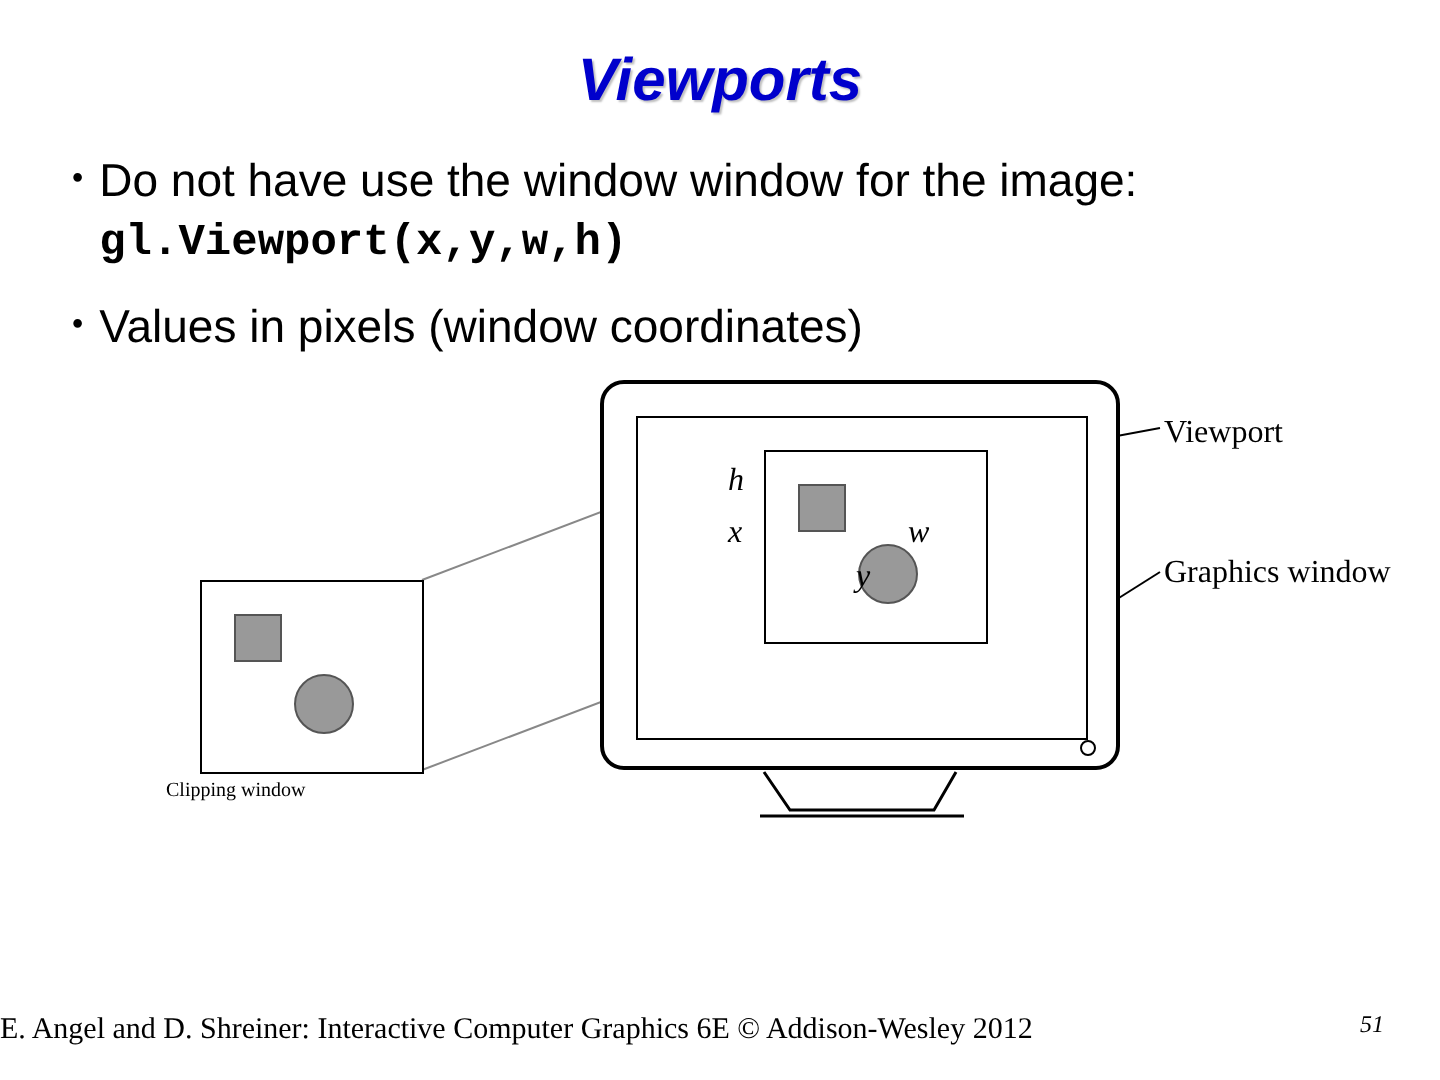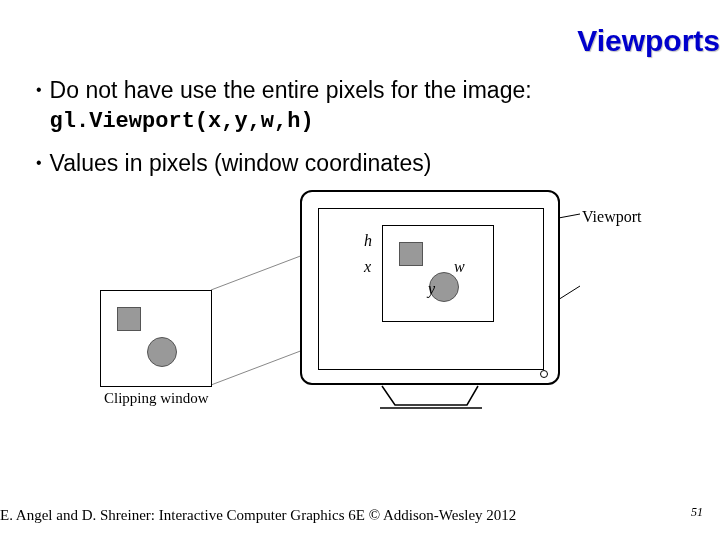--- a/index.html
+++ b/index.html
@@ -6,27 +6,28 @@
     margin: 0;
     padding: 0;
     width: 720px;
     height: 540px;
     font-family: Arial, Helvetica, sans-serif;
     background: #fff;
     position: relative;
     overflow: hidden;
   }
   .title {
-    text-align: right;
+    text-align: center;
     font-size: 30px;
     font-weight: bold;
     color: #0000cc;
     padding-top: 24px;
     padding-bottom: 18px;
     text-shadow: 1px 1px 1px rgba(0,0,0,0.25);
+    font-style: italic;
   }
   .bullets {
     padding: 0 28px 0 36px;
   }
   .bullet {
     display: flex;
     align-items: flex-start;
     font-size: 23px;
     color: #000;
     line-height: 1.28;
@@ -74,24 +75,24 @@
     left: 46px;
     top: 46px;
     width: 28px;
     height: 28px;
     background: #999;
     border: 1px solid #555;
     border-radius: 50%;
   }
   .clip-label {
     position: absolute;
-    left: 104px;
+    left: 83px;
     top: 200px;
     font-family: "Times New Roman", serif;
-    font-size: 15px;
+    font-size: 10px;
   }
   .monitor {
     position: absolute;
     left: 300px;
     top: 0px;
     width: 260px;
     height: 225px;
   }
   .monitor-shell {
     position: absolute;
@@ -171,21 +172,21 @@
     position: absolute;
     bottom: 16px;
     left: 0;
     width: 100%;
     text-align: left;
     font-family: "Times New Roman", serif;
     font-size: 15px;
   }
   .page-num {
     position: absolute;
-    right: 17px;
+    right: 28px;
     bottom: 20px;
     font-family: "Times New Roman", serif;
     font-size: 12px;
     font-style: italic;
   }
   svg.lines {
     position: absolute;
     left: 0; top: 0;
     width: 720px;
     height: 240px;
@@ -194,21 +195,21 @@
 </style>
 </head>
 <body>
 
 <div class="title">Viewports</div>
 
 <div class="bullets">
   <div class="bullet">
     <span class="dot">•</span>
     <span class="btext">
-      <span>Do not have use the entire pixels for the image: </span><code class="mono">gl.Viewport(x,y,w,h)</code>
+      <span>Do not have use the window window for the image: </span><code class="mono">gl.Viewport(x,y,w,h)</code>
     </span>
   </div>
   <div class="bullet">
     <span class="dot">•</span>
     <span class="btext">
       <span>Values in pixels (window coordinates)</span>
     </span>
   </div>
 </div>
 
@@ -256,16 +257,17 @@
     <div class="sq"></div>
     <div class="circ"></div>
   </div>
 
   <div class="axis-labels lbl-h">h</div>
   <div class="axis-labels lbl-x">x</div>
   <div class="axis-labels lbl-w">w</div>
   <div class="axis-labels lbl-y">y</div>
 
   <div class="side-label sl-viewport">Viewport</div>
+  <div class="side-label sl-graphics">Graphics window</div>
 </div>
 
 <div class="footer">E. Angel and D. Shreiner: Interactive Computer Graphics 6E © Addison-Wesley 2012</div>
 <div class="page-num">51</div>
 
 </body></html>

